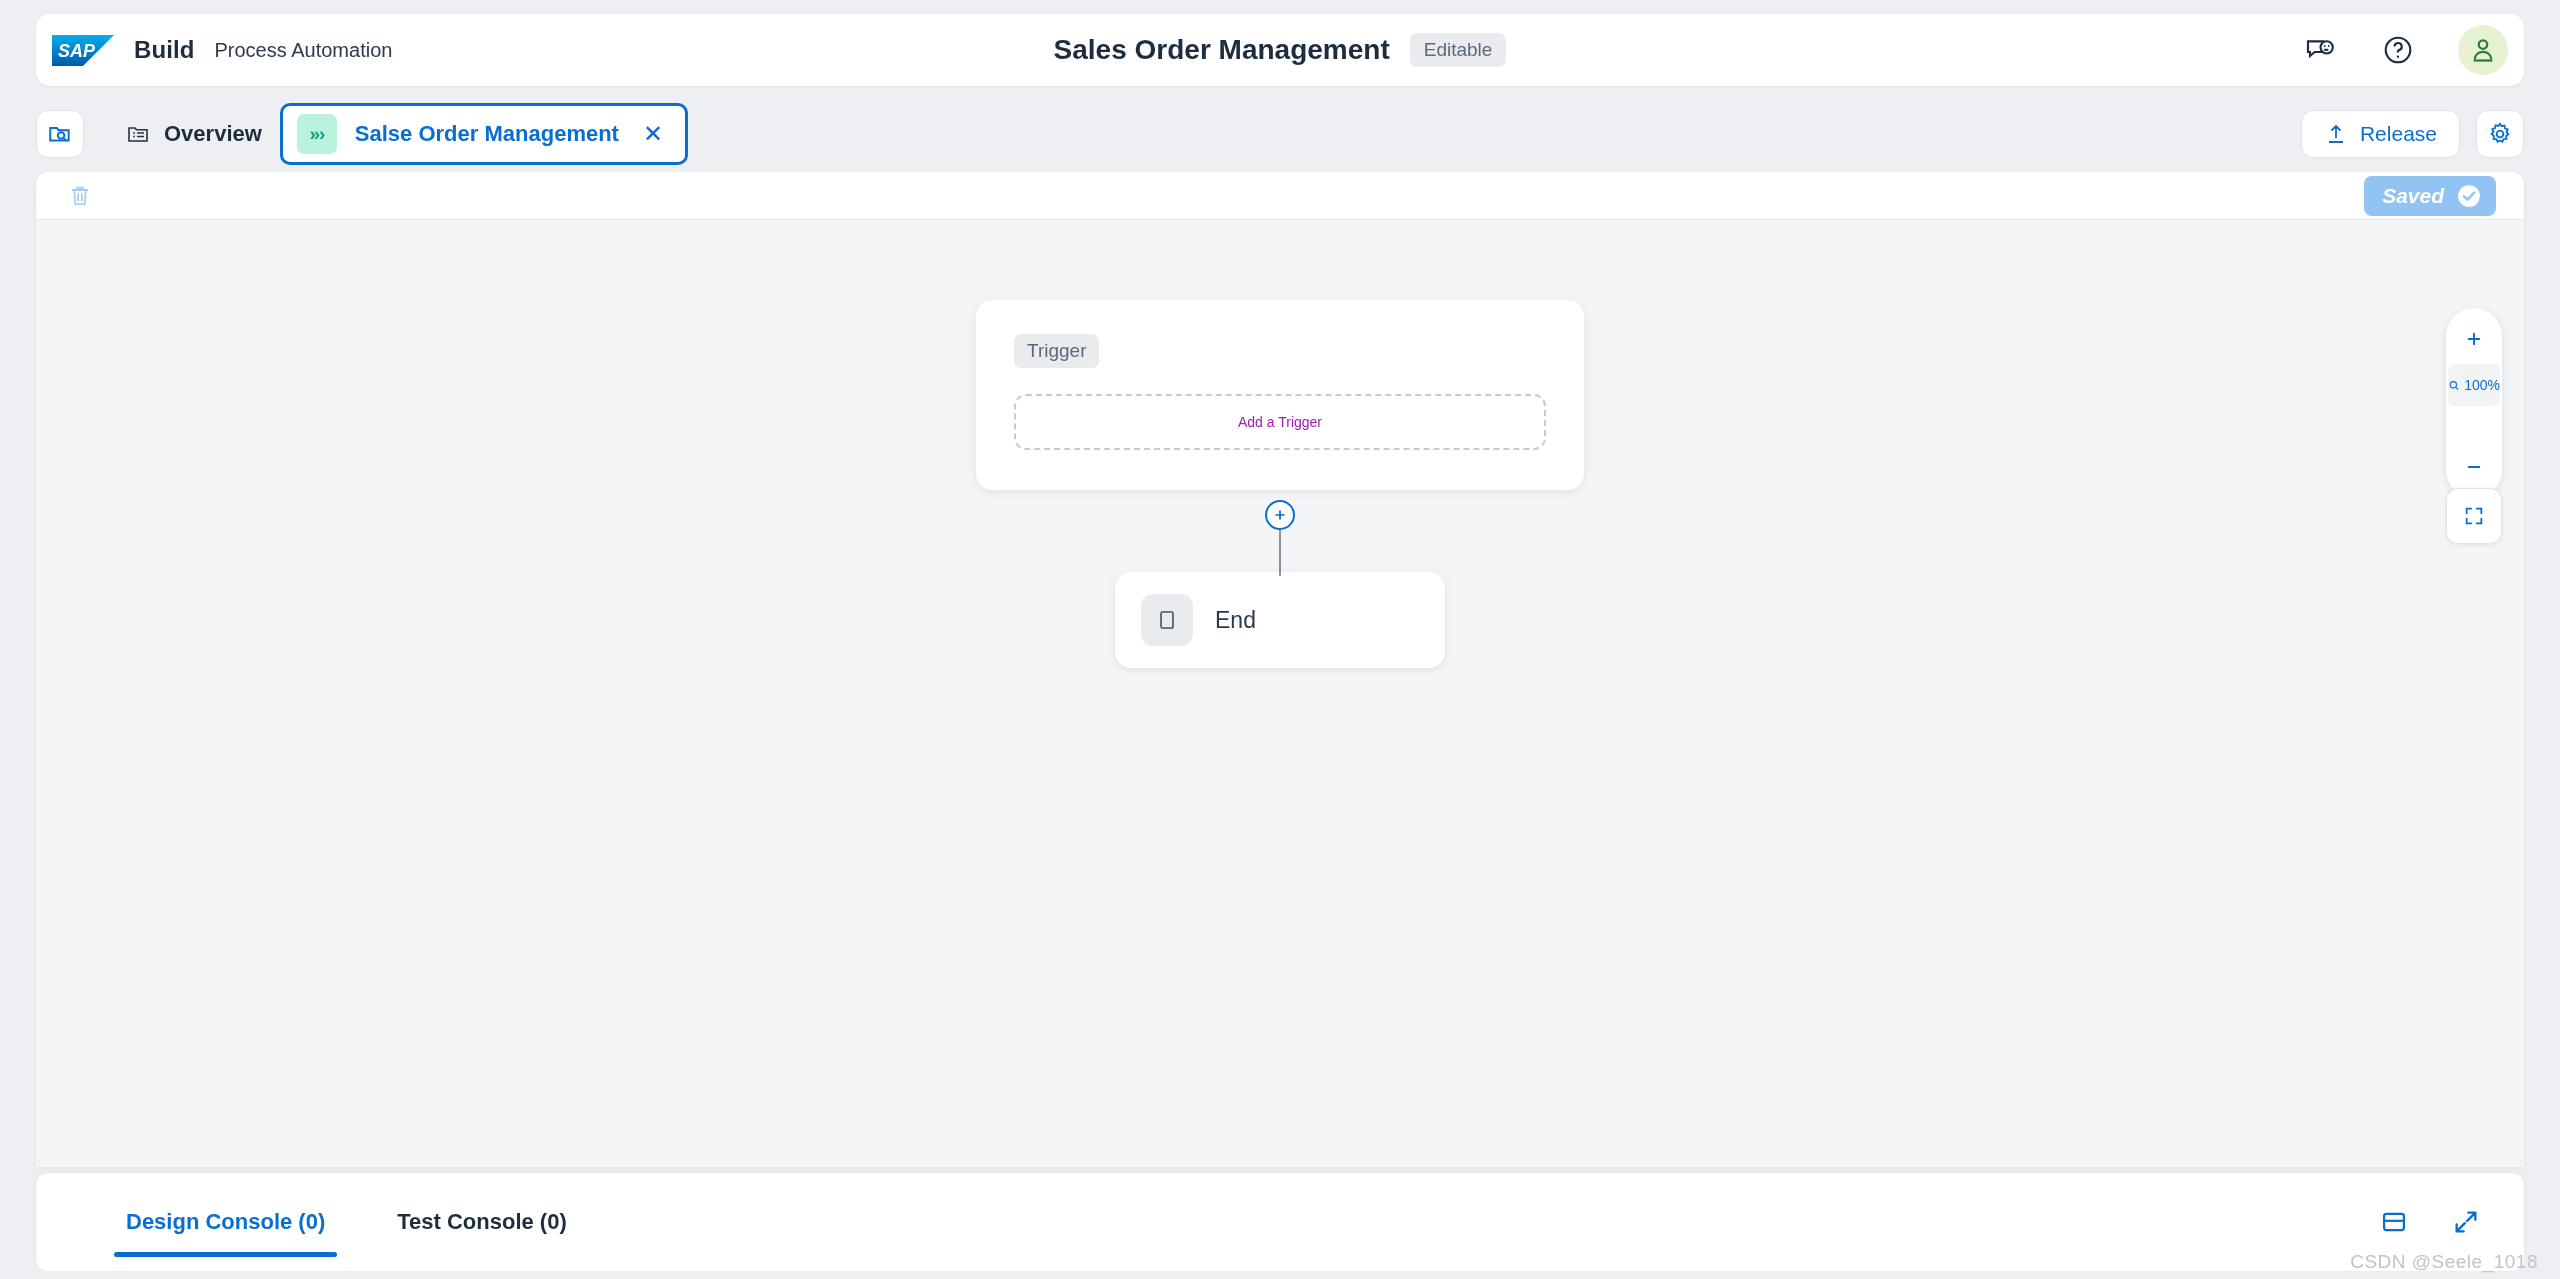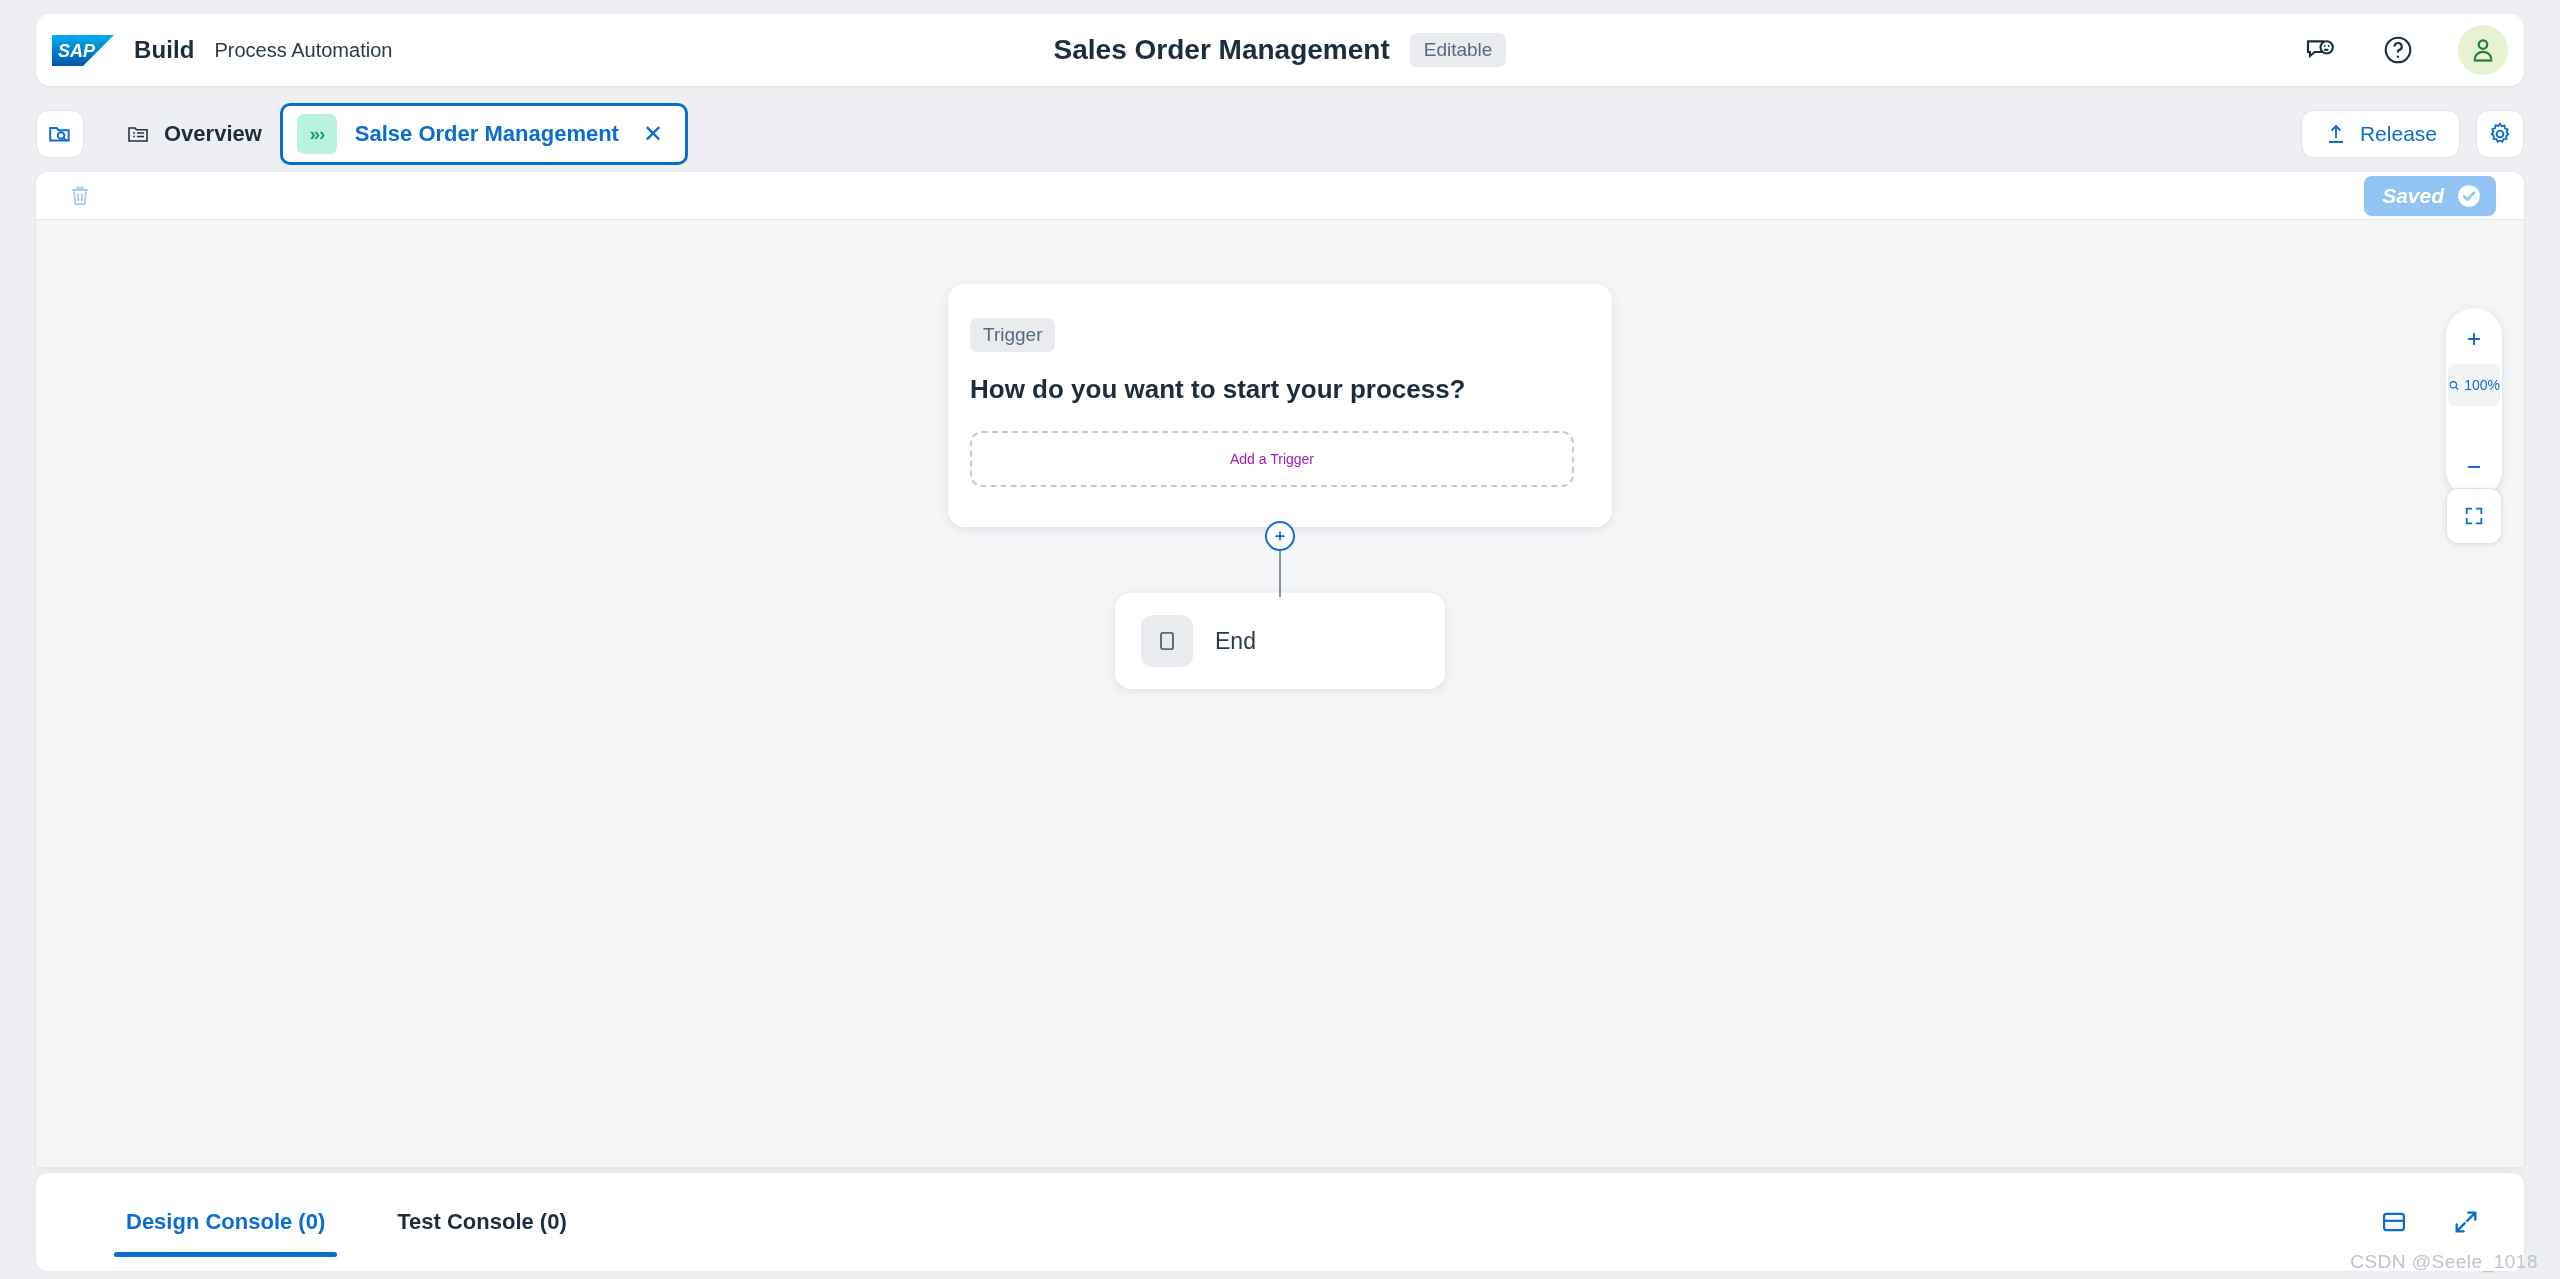--- a/index.html
+++ b/index.html
@@ -98,23 +98,23 @@
     background: #91C4F2; color: #FFFFFF; font-weight: bold; font-size: 21px;
     border-radius: 8px; padding: 7px 14px 7px 18px;
     display: flex; align-items: center; gap: 12px; font-style: italic;
   }
 
   .canvas { position: absolute; left: 0; right: 0; top: 48px; bottom: 0; background: #F4F5F7; }
 
   
   .flow { position: absolute; left: 50%; top: 64px; transform: translateX(-50%); width: 700px; }
   .trigger-card {
-    width: 664px; background: #FFFFFF; border-radius: 16px;
+    width: 608px; background: #FFFFFF; border-radius: 16px;
     box-shadow: 0 2px 10px rgba(30,45,65,0.10);
-    padding: 34px 38px 40px 22px; position: relative; margin: 0 auto;
+    padding: 34px 38px 40px 38px; position: relative; margin: 16px auto;
   }
   .chip-trigger {
     display: inline-block; background: #E9EBEE; color: #5A6A7D;
     font-size: 19px; padding: 6px 13px; border-radius: 7px;
   }
   .trigger-title { font-size: 26px; font-weight: bold; color: #1D2D3E; margin-top: 22px; }
   .add-trigger {
     margin-top: 26px; height: 56px; border: 2px dashed #C5CBD3; border-radius: 12px;
     display: flex; align-items: center; justify-content: center;
     color: #a21caf; font-size: 14px; cursor: pointer; background: transparent;
@@ -295,21 +295,20 @@
         </svg>
       </div>
     </div>
 
     <div class="canvas">
 
       <div class="flow">
 
         <div class="trigger-card">
           <span class="chip-trigger">Trigger</span>
-          <div class="trigger-title">How do you want to start your process?</div>
           <div class="add-trigger">Add a Trigger</div>
         </div>
 
         <div class="connector">
           <div class="line"></div>
           <div class="plus-circle">
             <svg width="14" height="14" viewBox="0 0 24 24" stroke="#0A6ED1" stroke-width="3" stroke-linecap="round">
               <path d="M12 5.5v13M5.5 12h13"></path>
             </svg>
           </div>

